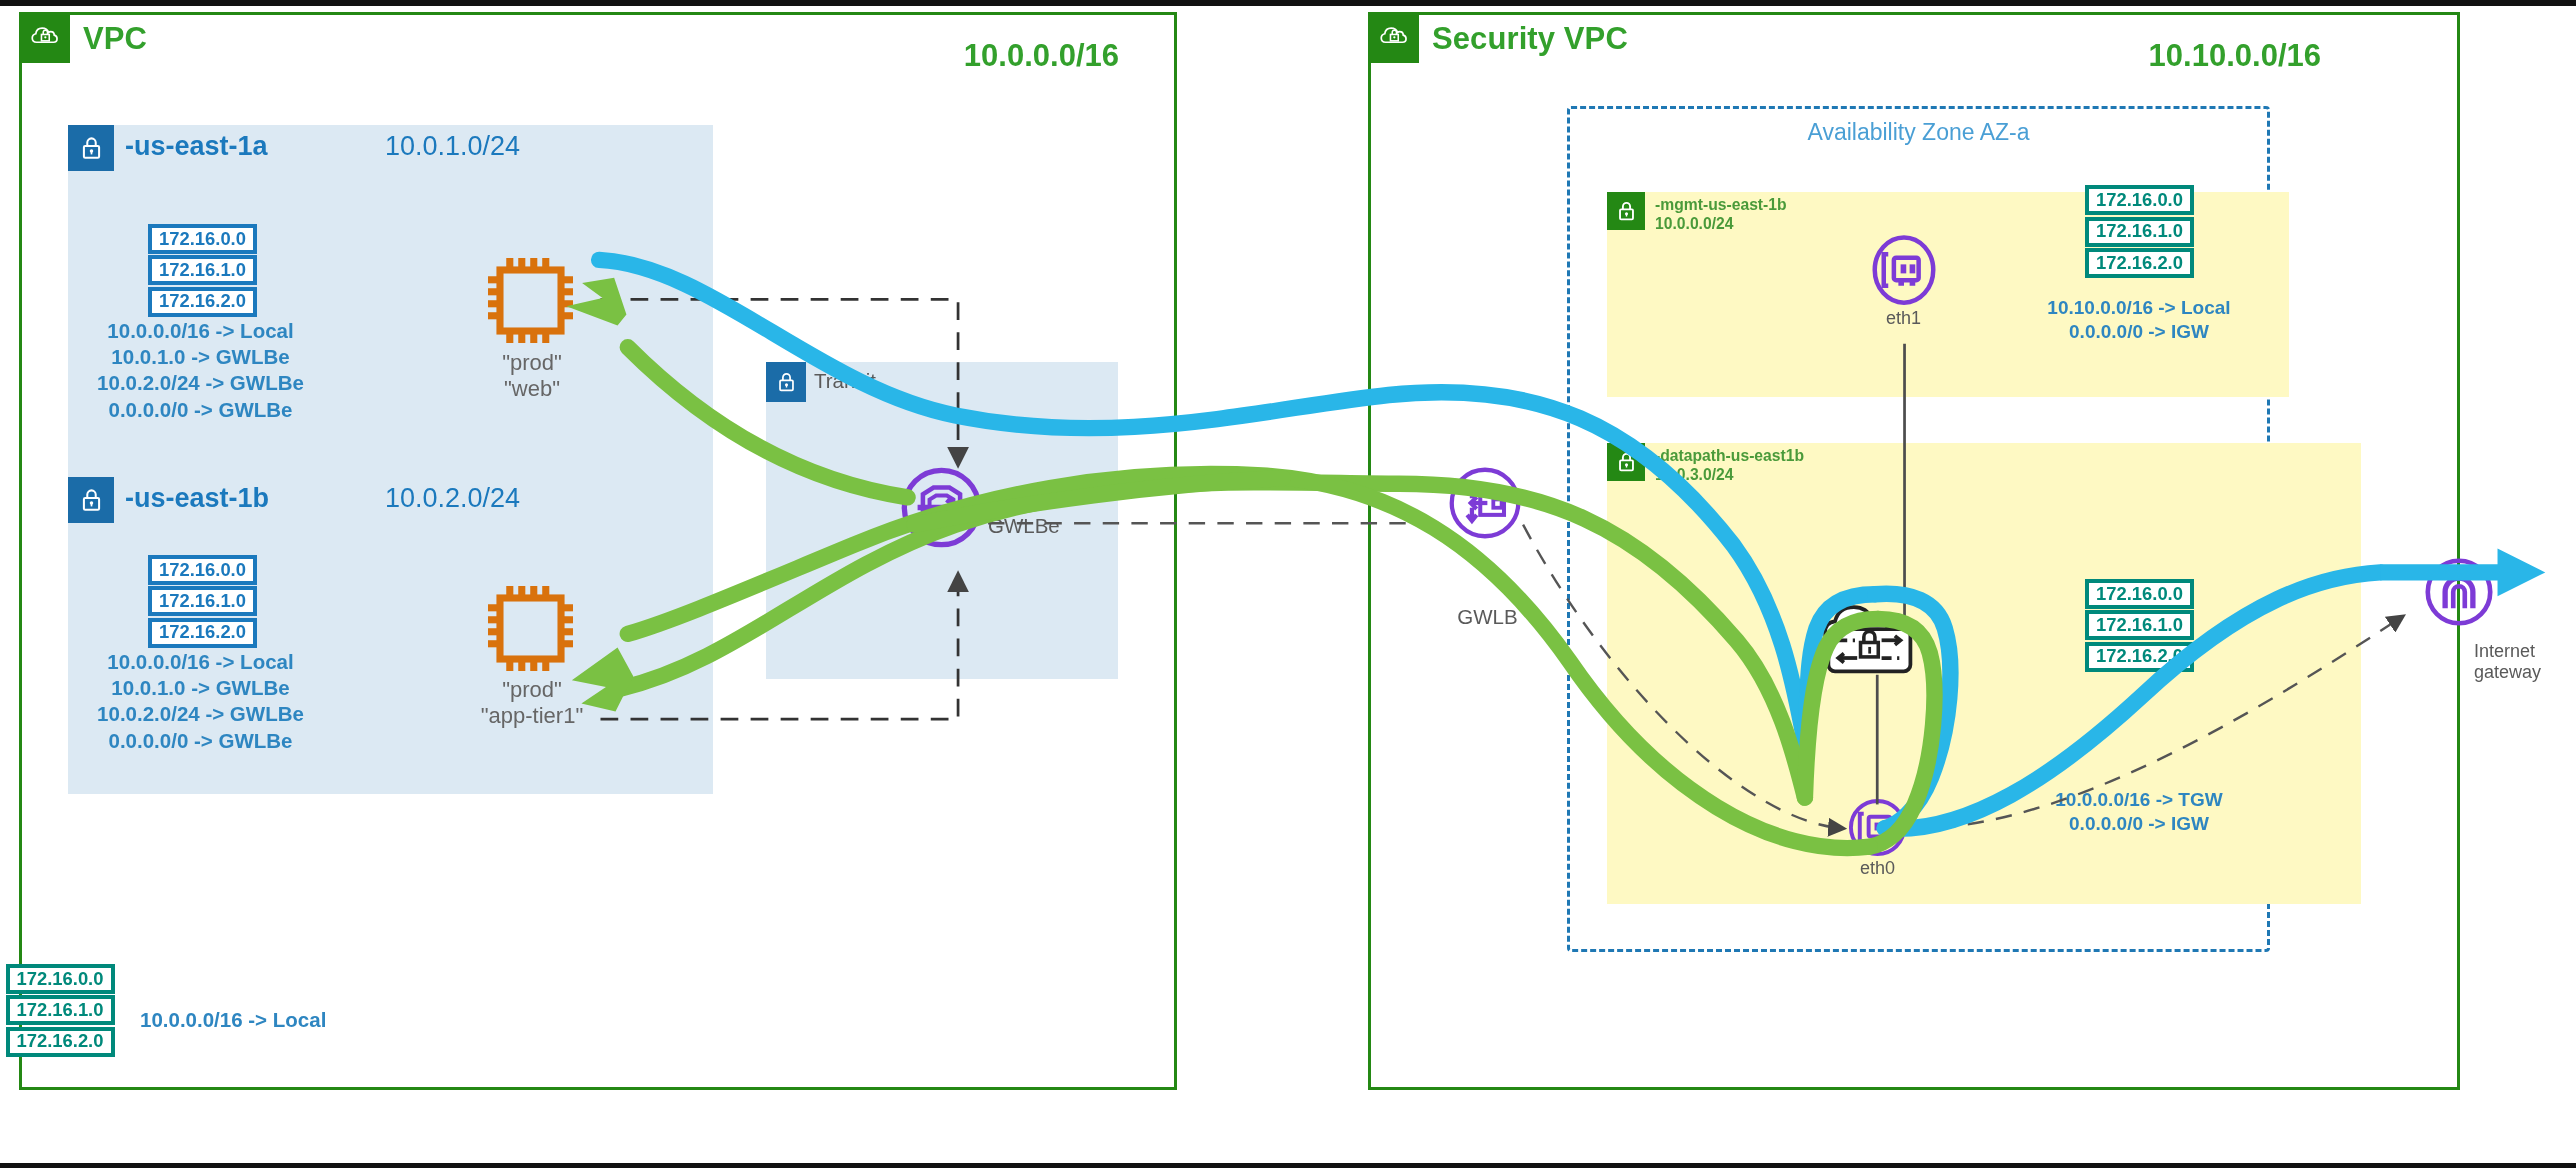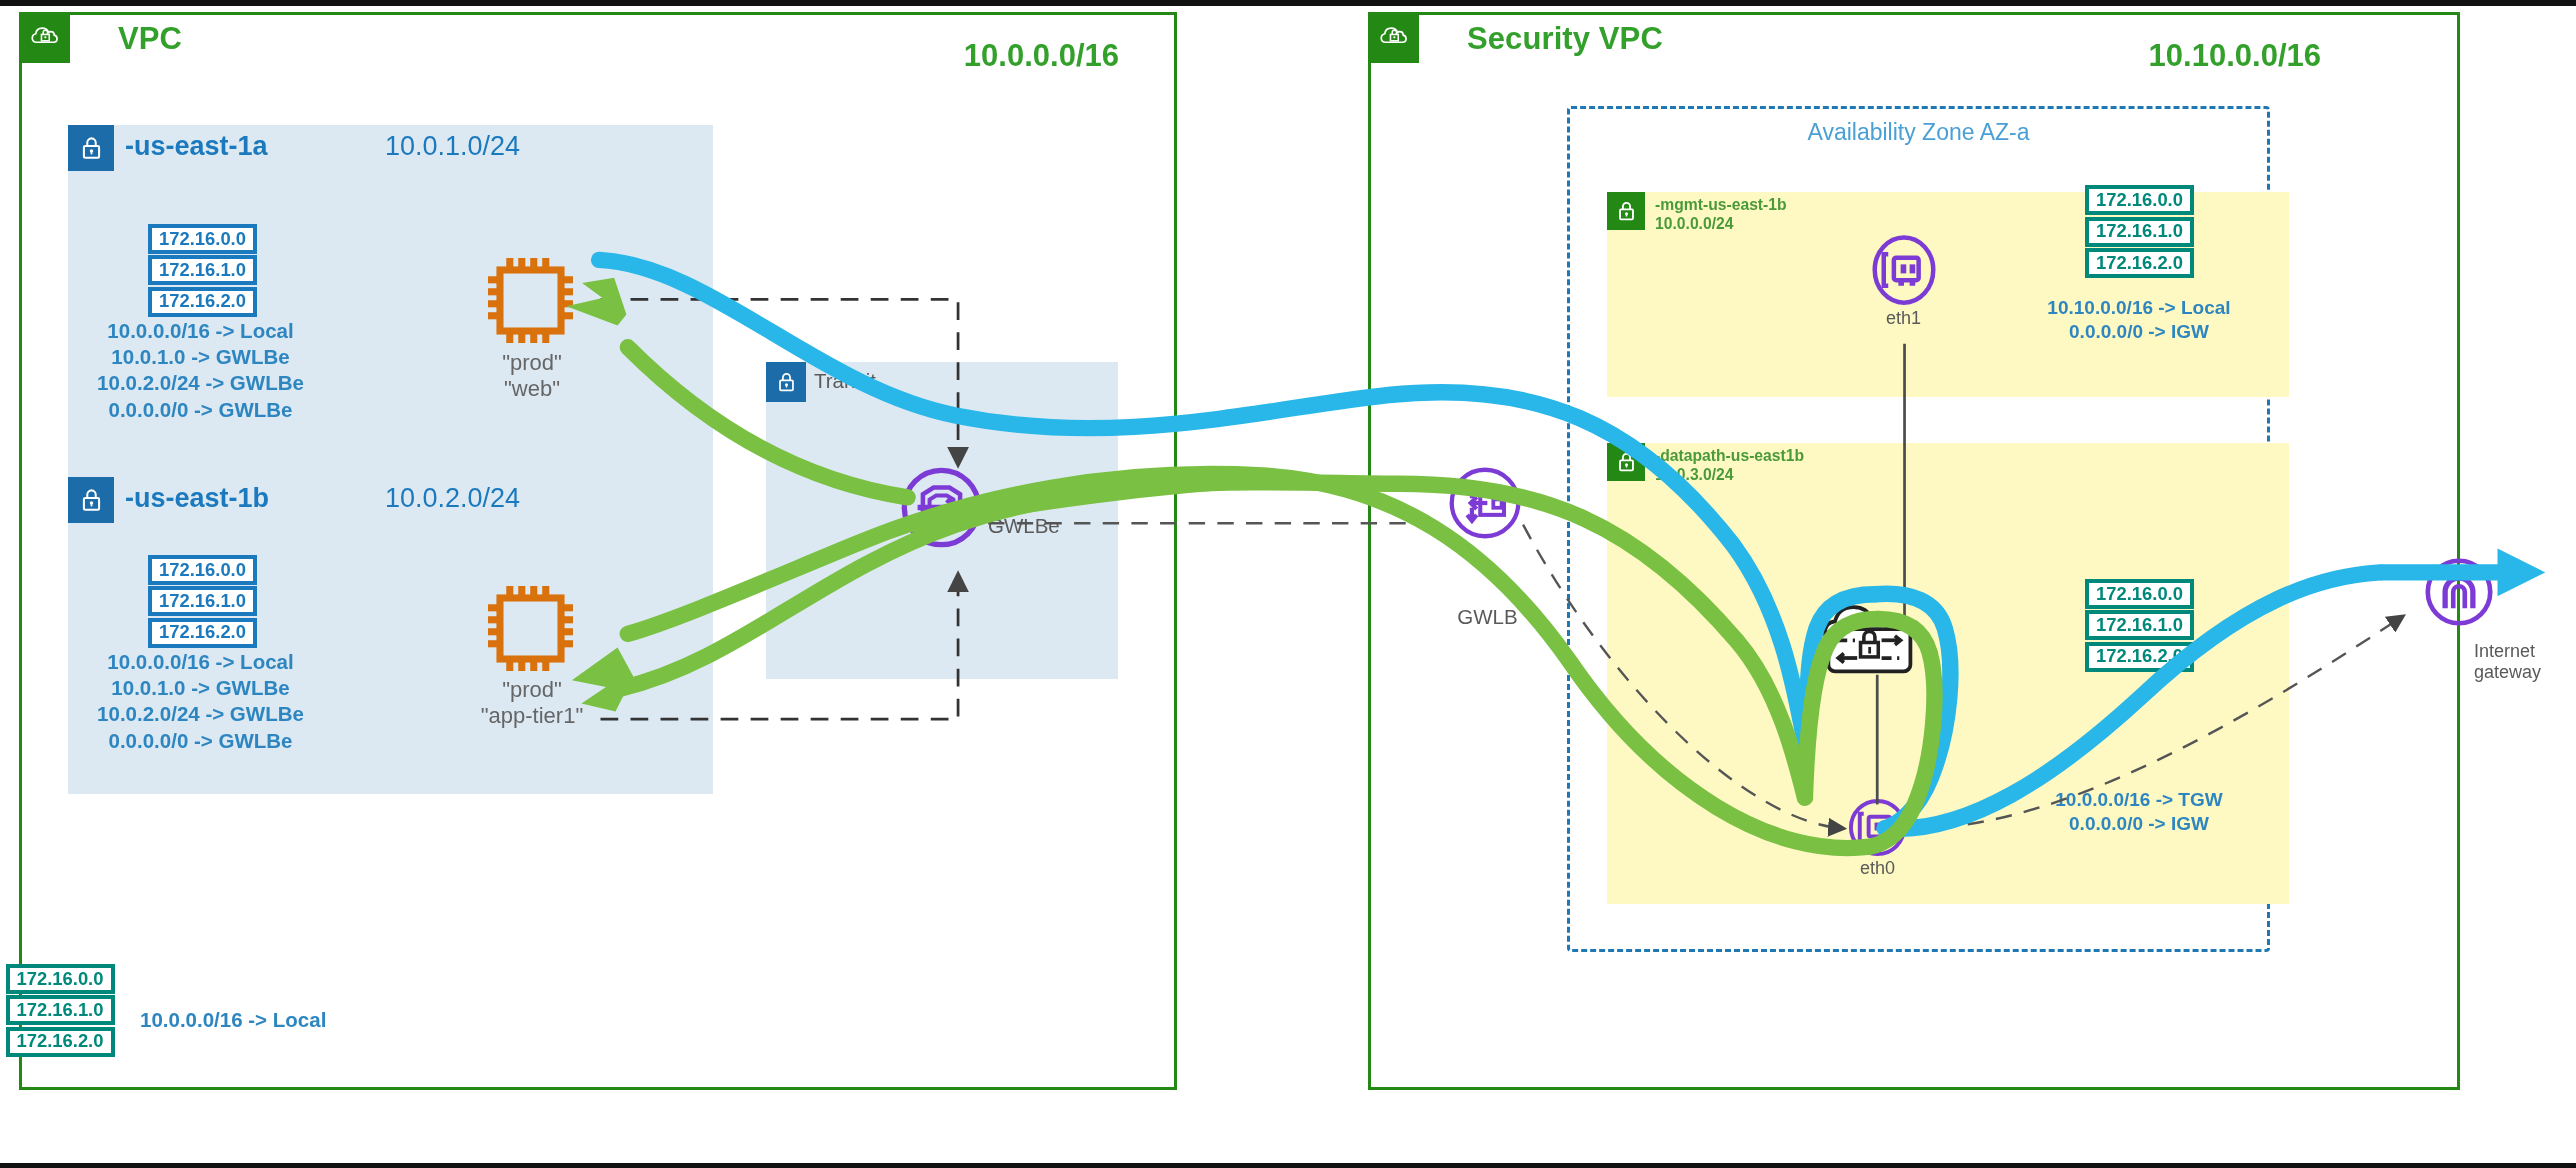--- a/index.html
+++ b/index.html
@@ -40,21 +40,20 @@
     justify-content: center;
   }
   .vpc-title {
     position: absolute;
     left: 61px;
     top: 6.8px;
     font-size: 31px;
     font-weight: 700;
     color: #33a02c;
     letter-spacing: 0.1px;
-    margin-left: 35px;
   }
   .vpc-cidr {
     position: absolute;
     top: 23px;
     font-size: 31px;
     font-weight: 700;
     color: #33a02c;
   }
 
   
@@ -436,21 +435,21 @@
       <span class="rt-chip green">172.16.0.0</span>
       <span class="rt-chip green">172.16.1.0</span>
       <span class="rt-chip green">172.16.2.0</span>
     </div>
     <div class="rt-lines small" style="left:382px; top:104px; width:300px;">
       <div>10.10.0.0/16 -&gt; Local</div>
       <div>0.0.0.0/0 -&gt; IGW</div>
     </div>
   </div>
 
-  <div class="subnet-green" style="left:1607px; top:437px; width:682px; height:461px;">
+  <div class="subnet-green" style="left:1607px; top:437px; width:754px; height:461px;">
     <div class="subnet-green-icon">
       <svg width="23" height="23" viewBox="0 0 32 32">
         <rect x="7" y="13" width="18" height="14" rx="1.5" fill="none" stroke="#ffffff" stroke-width="2.6"></rect>
         <path d="M11 13 v-4 a5 5 0 0 1 10 0 v4" fill="none" stroke="#ffffff" stroke-width="2.6"></path>
         <circle cx="16" cy="19" r="2.1" fill="#ffffff"></circle>
         <rect x="15" y="19" width="2" height="4" fill="#ffffff"></rect>
       </svg>
     </div>
     <div class="subnet-green-title">
       <div>-datapath-us-east1b</div>

